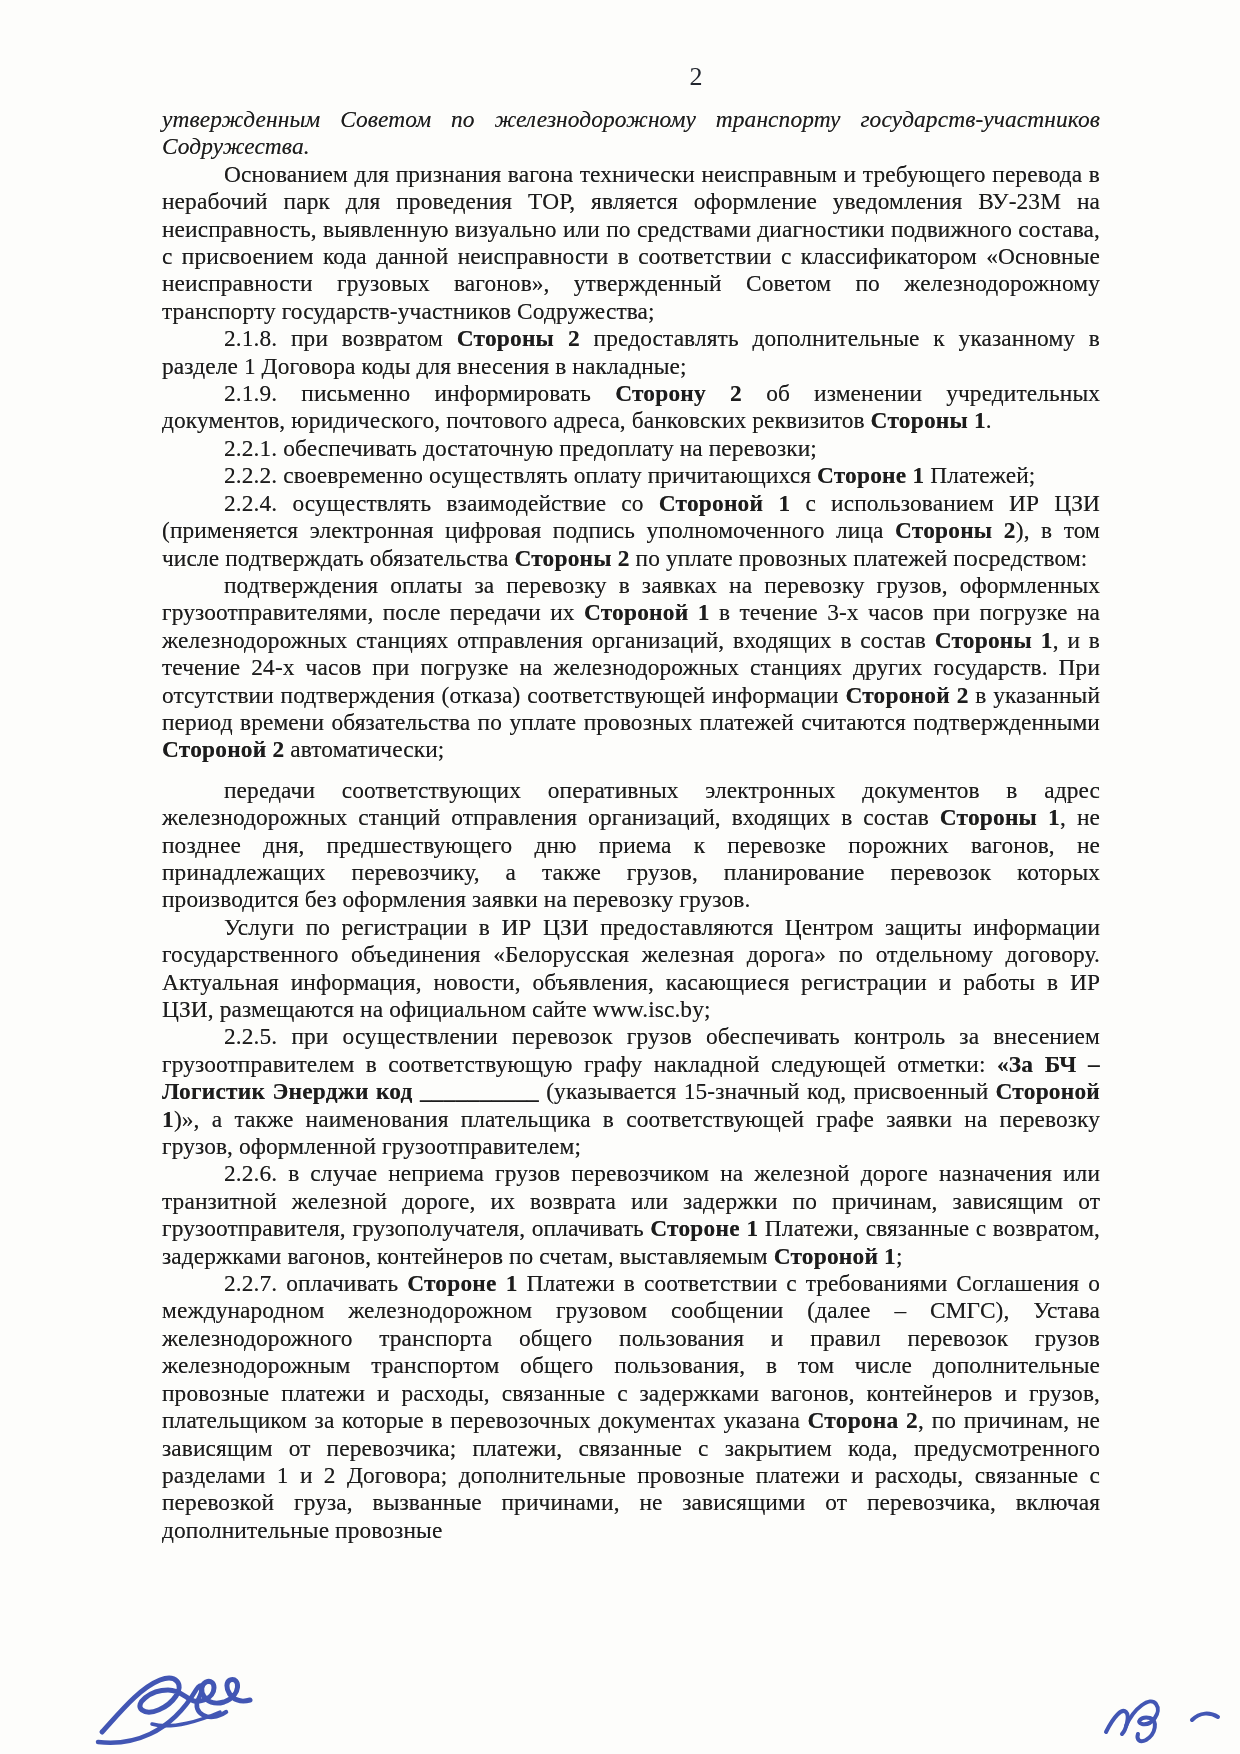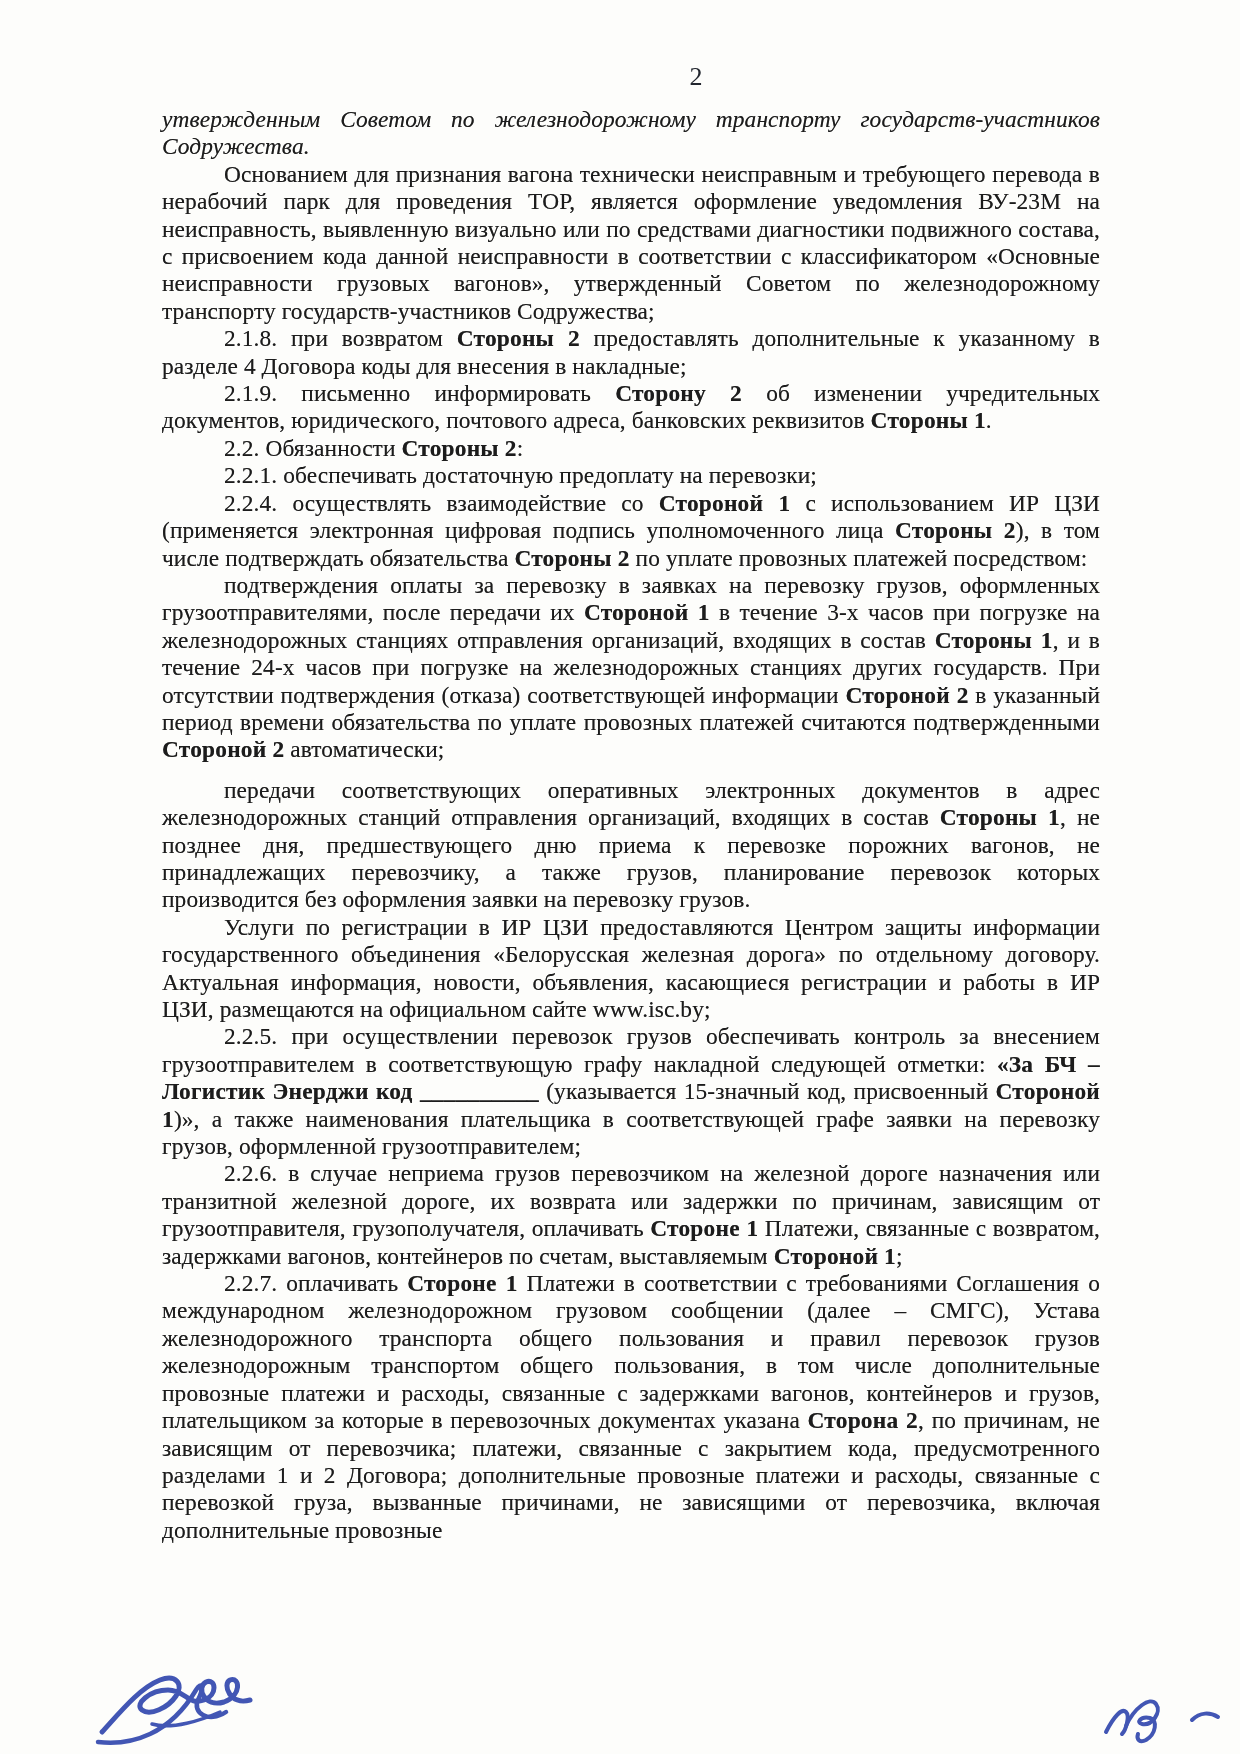--- a/index.html
+++ b/index.html
@@ -56,24 +56,24 @@
   }
 </style>
 </head>
 <body>
 
 <div class="page-number">2</div>
 
 <div class="content" id="document-body">
     <p class="para no-indent"><span>утвержденным Советом по железнодорожному транспорту государств-участников Содружества.</span></p>
     <p class="para"><span>Основанием для признания вагона технически неисправным и требующего перевода в нерабочий парк для проведения ТОР, является оформление уведомления ВУ-23М на неисправность, выявленную визуально или по средствами диагностики подвижного состава, с присвоением кода данной неисправности в соответствии с классификатором «Основные неисправности грузовых вагонов», утвержденный Советом по железнодорожному транспорту государств-участников Содружества;</span></p>
-    <p class="para"><span>2.1.8. при возвратом </span><b>Стороны 2</b><span> предоставлять дополнительные к указанному в разделе 4 Договора коды для внесения в накладные;</span></p>
+    <p class="para"><span>2.1.8. при возвратом </span><b>Стороны 2</b><span> предоставлять дополнительные к указанному в разделе 1 Договора коды для внесения в накладные;</span></p>
     <p class="para"><span>2.1.9. письменно информировать </span><b>Сторону 2</b><span> об изменении учредительных документов, юридического, почтового адреса, банковских реквизитов </span><b>Стороны 1</b><span>.</span></p>
-    <p class="para"><span>2.2. Обязанности </span><b>Стороны 2</b><span>:</span></p>
     <p class="para"><span>2.2.1. обеспечивать достаточную предоплату на перевозки;</span></p>
+    <p class="para"><span>2.2.2. своевременно осуществлять оплату причитающихся </span><b>Стороне 1</b><span> Платежей;</span></p>
     <p class="para"><span>2.2.4. осуществлять взаимодействие со </span><b>Стороной 1</b><span> с использованием ИР ЦЗИ (применяется электронная цифровая подпись уполномоченного лица </span><b>Стороны 2</b><span>), в том числе подтверждать обязательства </span><b>Стороны 2</b><span> по уплате провозных платежей посредством:</span></p>
     <p class="para"><span>подтверждения оплаты за перевозку в заявках на перевозку грузов, оформленных грузоотправителями, после передачи их </span><b>Стороной 1</b><span> в течение 3-х часов при погрузке на железнодорожных станциях отправления организаций, входящих в состав </span><b>Стороны 1</b><span>, и в течение 24-х часов при погрузке на железнодорожных станциях других государств. При отсутствии подтверждения (отказа) соответствующей информации </span><b>Стороной 2</b><span> в указанный период времени обязательства по уплате провозных платежей считаются подтвержденными </span><b>Стороной 2</b><span> автоматически;</span></p>
     <p class="para gap-before"><span>передачи соответствующих оперативных электронных документов в адрес железнодорожных станций отправления организаций, входящих в состав </span><b>Стороны 1</b><span>, не позднее дня, предшествующего дню приема к перевозке порожних вагонов, не принадлежащих перевозчику, а также грузов, планирование перевозок которых производится без оформления заявки на перевозку грузов.</span></p>
     <p class="para"><span>Услуги по регистрации в ИР ЦЗИ предоставляются Центром защиты информации государственного объединения «Белорусская железная дорога» по отдельному договору. Актуальная информация, новости, объявления, касающиеся регистрации и работы в ИР ЦЗИ, размещаются на официальном сайте www.isc.by;</span></p>
     <p class="para"><span>2.2.5. при осуществлении перевозок грузов обеспечивать контроль за внесением грузоотправителем в соответствующую графу накладной следующей отметки: </span><b>«За БЧ – Логистик Энерджи код __________</b><span> (указывается 15-значный код, присвоенный </span><b>Стороной 1</b><span>)», а также наименования плательщика в соответствующей графе заявки на перевозку грузов, оформленной грузоотправителем;</span></p>
     <p class="para"><span>2.2.6. в случае неприема грузов перевозчиком на железной дороге назначения или транзитной железной дороге, их возврата или задержки по причинам, зависящим от грузоотправителя, грузополучателя, оплачивать </span><b>Стороне 1</b><span> Платежи, связанные с возвратом, задержками вагонов, контейнеров по счетам, выставляемым </span><b>Стороной 1</b><span>;</span></p>
     <p class="para"><span>2.2.7. оплачивать </span><b>Стороне 1</b><span> Платежи в соответствии с требованиями Соглашения о международном железнодорожном грузовом сообщении (далее – СМГС), Устава железнодорожного транспорта общего пользования и правил перевозок грузов железнодорожным транспортом общего пользования, в том числе дополнительные провозные платежи и расходы, связанные с задержками вагонов, контейнеров и грузов, плательщиком за которые в перевозочных документах указана </span><b>Сторона 2</b><span>, по причинам, не зависящим от перевозчика; платежи, связанные с закрытием кода, предусмотренного разделами 1 и 2 Договора; дополнительные провозные платежи и расходы, связанные с перевозкой груза, вызванные причинами, не зависящими от перевозчика, включая дополнительные провозные</span></p>
   </div>
 
 <svg class="sig sig-left" width="250" height="100" viewBox="0 0 250 100" aria-hidden="true">

